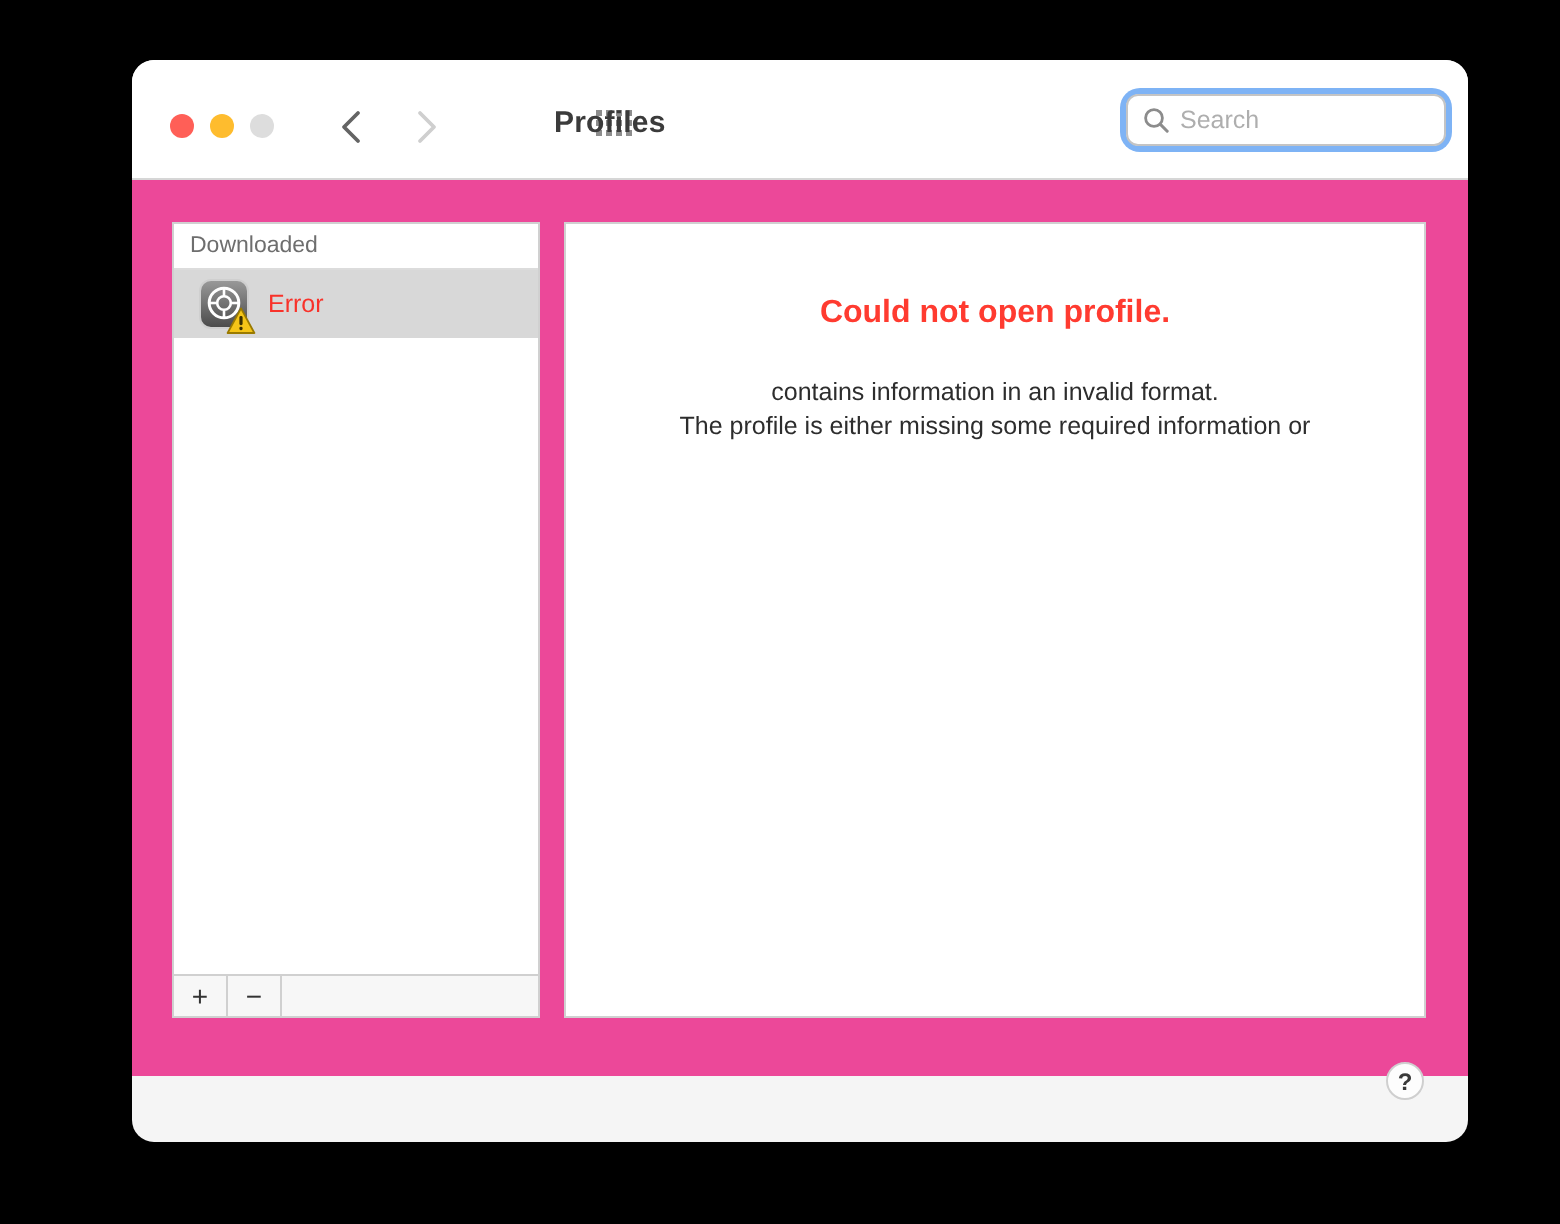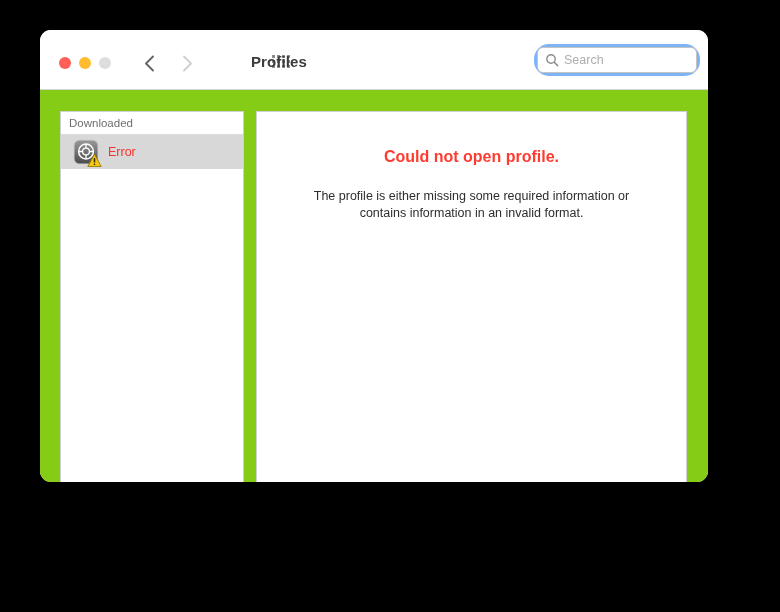--- a/index.html
+++ b/index.html
@@ -12,24 +12,24 @@
     height: 612px;
     position: relative;
     overflow: hidden;
     font-family: "Liberation Sans", sans-serif;
     -webkit-font-smoothing: antialiased;
   }
 
   
   .window {
     position: absolute;
-    left: 40px;
+    left: 66px;
     top: 30px;
     width: 668px;
-    height: 452px;
+    height: 541px;
     background: #f5f5f5;
     border-radius: 11px;
     overflow: hidden;
   }
 
   
   .toolbar {
     position: relative;
     height: 59px;
     background: #ffffff;
@@ -96,21 +96,21 @@
     letter-spacing: 0.1px;
   }
 
   
   .search-wrap {
     position: absolute;
     right: 11px;
     top: 17px;
     width: 160px;
     height: 26px;
-    border-radius: 12px;
+    border-radius: 7px;
     box-shadow: 0 0 0 3px #7eb3f5;
   }
   .search-field {
     position: absolute;
     inset: 0;
     background: #ffffff;
     border: 1px solid #c4c4c4;
     border-radius: 6px;
     display: flex;
     align-items: center;
@@ -128,21 +128,21 @@
     margin-left: 5px;
     width: 120px;
     padding: 0;
   }
   .search-input::placeholder { color: #aeaeae; }
 
   
   .win-body {
     position: relative;
     height: 448px;
-    background: #84cc16;
+    background: #ec4899;
   }
 
   
   .sidebar {
     position: absolute;
     left: 20px;
     top: 21px;
     width: 184px;
     height: 377px;
     background: #ffffff;
@@ -353,21 +353,21 @@
 
     <div class="sidebar-footer">
       <div class="seg-btn">+</div>
       <div class="seg-btn">−</div>
       <div class="seg-filler"></div>
     </div>
 
     <div class="content">
       <div class="err-title">Could not open profile.</div>
       <div class="err-body">
+        <div>contains information in an invalid format.</div>
         <div>The profile is either missing some required information or</div>
-        <div>contains information in an invalid format.</div>
       </div>
     </div>
 
     <div class="help-btn">?</div>
 
   </div>
 </div>
 
 </body></html>

